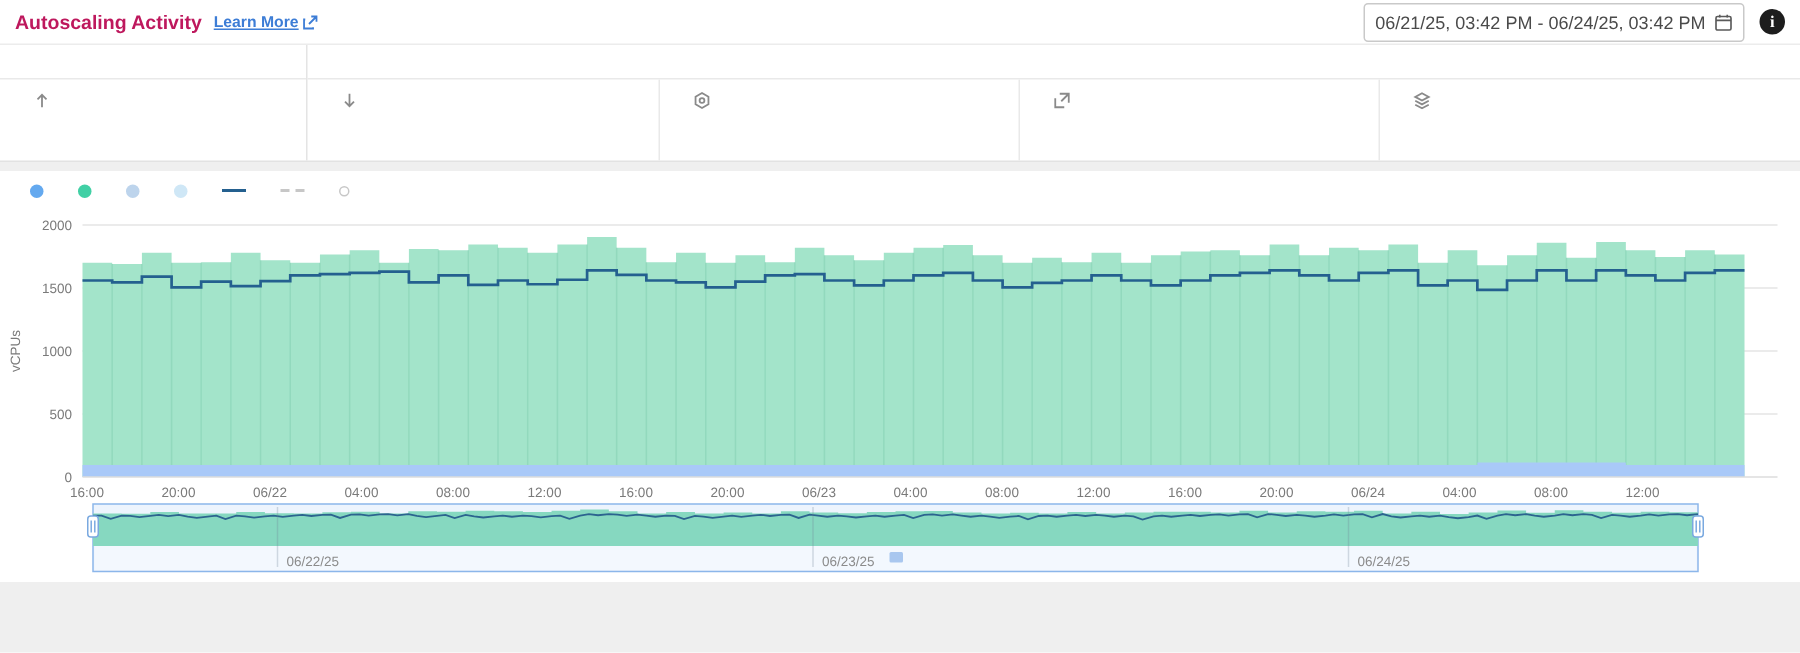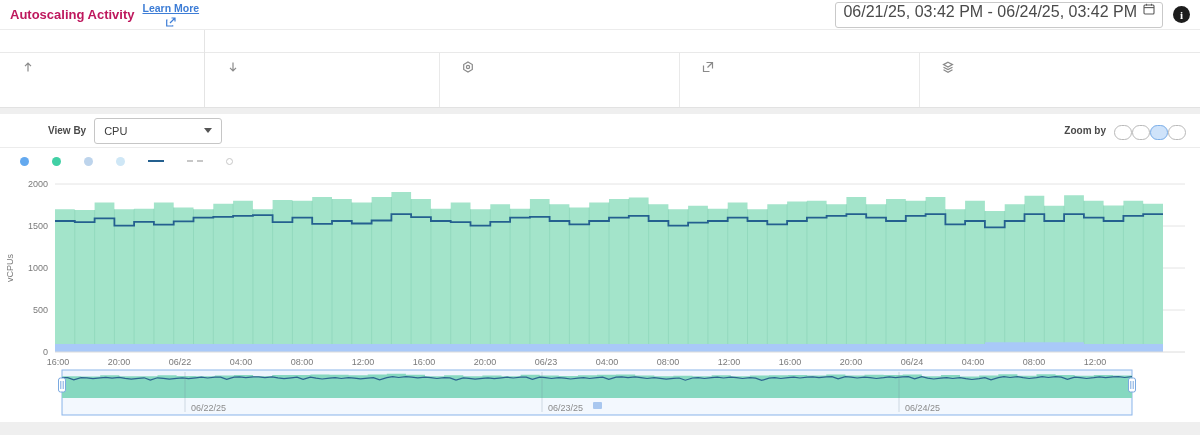--- a/index.html
+++ b/index.html
@@ -9,26 +9,26 @@
     background:#efefef;
     color:#3c3c3c;
     position:relative;
   }
   
   .top-header{
     height:30px; background:#fff; border-bottom:1px solid #ececec;
     display:flex; align-items:center; padding:0 10px; gap:8px;
   }
   .page-title{ font-size:13px; font-weight:bold; color:#be185d; }
-  .learn-more{ font-size:10.5px; color:#3d7dd6; text-decoration:underline; font-weight:bold; display:flex; align-items:center; gap:3px; cursor:pointer;flex-direction:column; }
+  .learn-more{ font-size:10.5px; color:#3d7dd6; text-decoration:underline; font-weight:bold; display:flex; align-items:center; gap:3px; cursor:pointer; }
   .spacer{ flex:1; }
   .date-range{
-    display:flex; gap:6px;
+    display:flex; align-items:center; gap:6px;
     border:1px solid #c9c9c9; border-radius:3px; background:#fff;
-    height:26px; padding:0 7px; font-size:16px; color:#4a4a4a;
+    height:26px; padding:0 7px; font-size:12px; color:#4a4a4a;
   }
   .info-btn{
     width:17px; height:17px; border-radius:50%; background:#1d1d1d; color:#fff;
     font-size:11px; font-weight:bold; display:flex; align-items:center; justify-content:center;
     font-family:"Liberation Serif", serif; margin-left:2px;
   }
   
   .stats-panel{ background:#fff; border-bottom:1px solid #e2e2e2; display:flex; height:78px; }
   .stats-group{ display:flex; flex-direction:column; }
   .stats-group.g0{ width:205px; border-right:1px solid #e4e4e4; }
@@ -193,33 +193,20 @@
             <div class="stat-metric"><span></span><b></b></div>
           </div>
       </div>
       </div>
     </div>
   </div>
 
 <div class="gap"></div>
 
 <div class="chart-panel">
-  <div class="controls-row">
-    <span id="tabs"><span class="tab active"></span><span class="tab inactive"></span></span>
-    <span class="viewby-label">View By</span>
-    <span class="select-box">
-      <span>CPU</span>
-      <span class="chev"></span>
-    </span>
-    <span class="spacer"></span>
-    <span class="zoomby">
-      <span class="zoomby-label">Zoom by</span>
-      <span id="zoom-pills"><span class="pill "></span> <span class="pill "></span> <span class="pill active"></span> <span class="pill "></span> </span>
-    </span>
-  </div>
   <div class="legend-row" id="legend">
       <span class="legend-item on">
         <span class="lg-dot" style="background:#64a9ef"></span>
         <span></span>
       </span>
       <span class="legend-item on">
         <span class="lg-dot" style="background:#41d0a5"></span>
         <span></span>
       </span>
       <span class="legend-item off">

